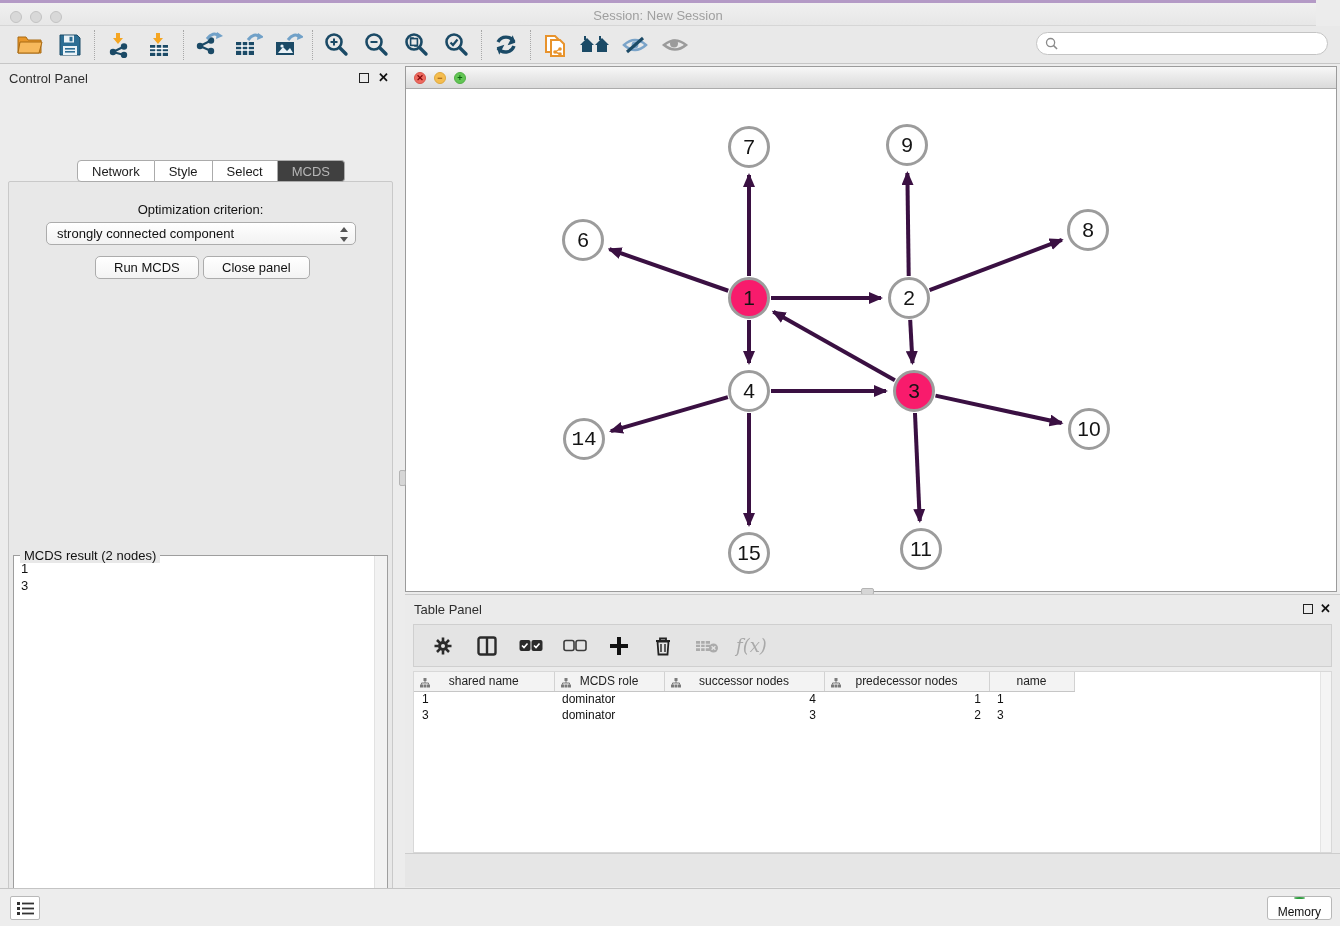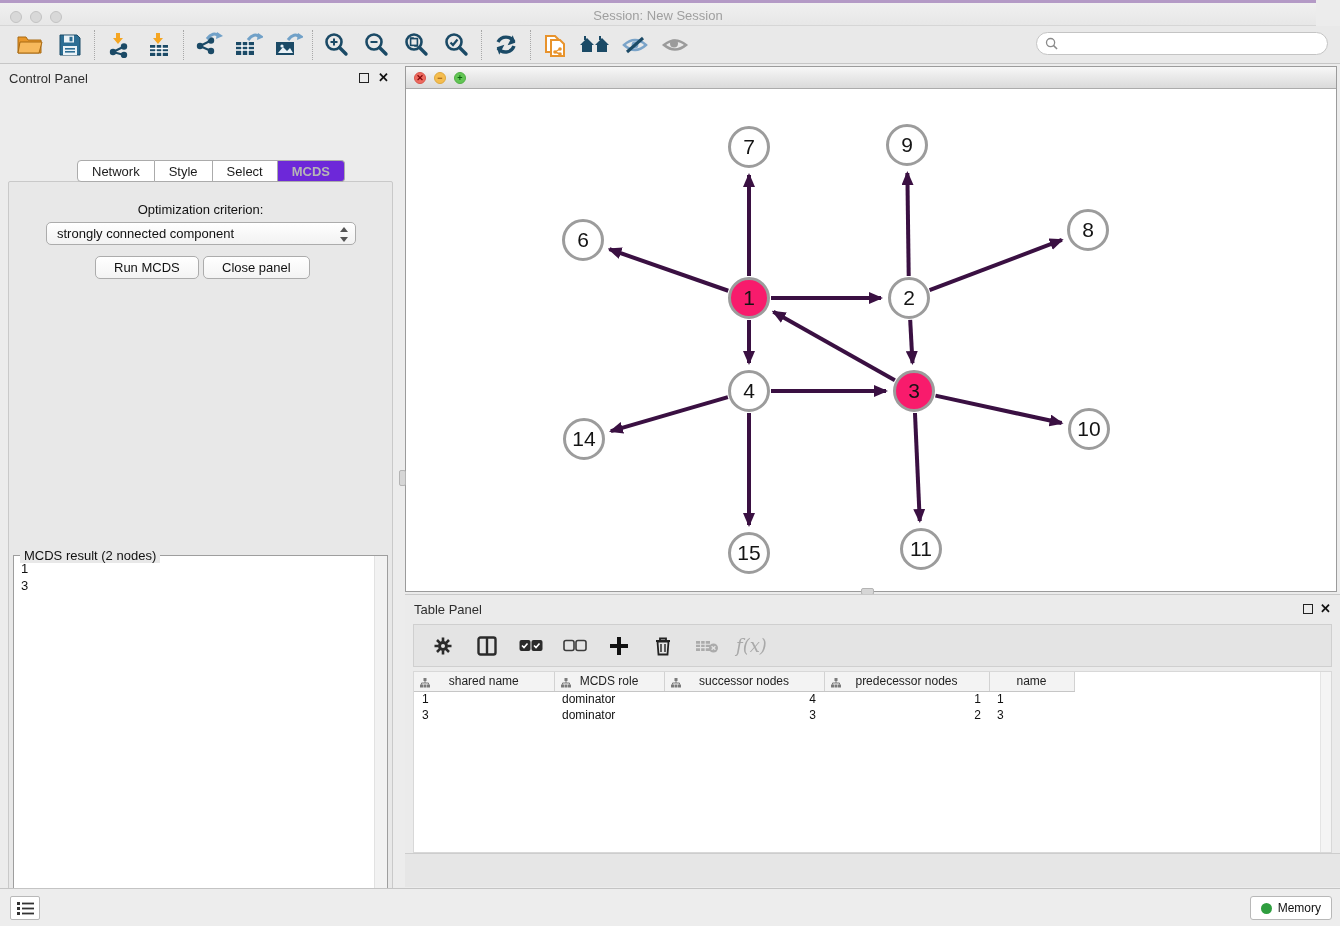--- a/index.html
+++ b/index.html
@@ -29,21 +29,21 @@
   .float-box { position:absolute; width:10px; height:10px; border:1.5px solid #222; top:9px; }
   .close-x { position:absolute; top:6px; font-size:13px; font-weight:bold; color:#111; }
   #cp-float { right:32px; } #cp-close { right:12px; }
 
   .tabbar { position:absolute; display:flex; z-index:3;align-items:flex-end; }
   #cp-tabs { left:77px; top:96px; }
   .tab { height:22px; padding:0 14px; display:flex; align-items:center; font-size:13px;
     background:#FFFFFF; border:1px solid #ABABAB; border-left:none; color:#1C1C1C; cursor:default; }
   .tab:first-child { border-left:1px solid #ABABAB; border-radius:4px 0 0 4px; }
   .tab:last-child { border-radius:0 4px 4px 0; }
-  .tab.active { background:#6d28d9; color:#B6B6B6;font-weight:bold; }
+  .tab.active { background:#404040; color:#B6B6B6; }
 
   #cp-body { position:absolute; left:8px; top:117px; width:385px; height:763px;
     background:#E8E8E8; border:1px solid #C9C9C9; border-radius:2px; }
   #opt-label { position:absolute; left:0; right:0; top:20px; text-align:center; font-size:13px; color:#111; }
   #criterion { position:absolute; left:37px; top:40px; width:310px; height:23px; background:linear-gradient(#FFF,#F2F2F2);
     border:1px solid #ACACAC; border-radius:5px; font-size:13px; color:#111; display:flex; align-items:center;
     padding-left:10px; cursor:default; }
   #criterion .spin { position:absolute; right:6px; top:3px; }
   .btn { position:absolute; height:23px; background:linear-gradient(#FFF,#F3F3F3); border:1px solid #ACACAC;
     border-radius:5px; font-size:13px; color:#111; padding:0 18px; cursor:default; font-family:"Liberation Sans",sans-serif; }
@@ -86,21 +86,21 @@
   #node-table th .hicon { position:absolute; left:6px; top:5px; }
   #node-table td { height:16px; padding:0 8px; color:#111; white-space:nowrap; }
   #node-table td.num { text-align:right; }
   #tp-tabstrip { position:absolute; left:0; right:0; top:258px; height:34px; background:#E6E6E6; border-top:1px solid #CDCDCD; }
 
   
   #status-bar { position:absolute; left:0; top:888px; width:1340px; height:38px; background:#EDEDED; border-top:1px solid #C4C4C4; }
   #list-btn { position:absolute; left:10px; top:7px; width:30px; height:24px; background:#fff; border:1px solid #B8B8B8;
     border-radius:2px; display:flex; align-items:center; justify-content:center; cursor:default; }
   #memory-btn { position:absolute; right:8px; top:7px; height:24px; background:#fff; border:1px solid #B8B8B8;
-    border-radius:3px; display:flex; align-items:center; gap:6px; padding:0 10px; font-size:12px; color:#111; cursor:default; }
+    border-radius:3px; display:flex; align-items:center; gap:6px; padding:0 10px; font-size:12px; color:#111; cursor:default;flex-direction:column; }
   #memory-dot { width:11px; height:11px; border-radius:50%; background:#2F9E3F; }
 </style>
 </head>
 <body>
 
 <div id="titlebar">
   <span class="traffic grey" style="left:10px"></span>
   <span class="traffic grey" style="left:30px"></span>
   <span class="traffic grey" style="left:50px"></span>
   <div class="title">Session: New Session</div>
@@ -312,21 +312,21 @@
     </svg>
     <div id="nodes">
         <div class="gnode" style="left: 322px; top: 37px;">7</div>
         <div class="gnode" style="left: 480px; top: 35px;">9</div>
         <div class="gnode" style="left: 156px; top: 130px;">6</div>
         <div class="gnode" style="left: 661px; top: 120px;">8</div>
         <div class="gnode selected" style="left: 322px; top: 188px;">1</div>
         <div class="gnode" style="left: 482px; top: 188px;">2</div>
         <div class="gnode" style="left: 322px; top: 281px;">4</div>
         <div class="gnode selected" style="left: 487px; top: 281px;">3</div>
-        <div class="gnode" style="left: 157px; top: 329px;">14</div>
+        <div class="gnode" style="left: 157px; top: 329px; font-family: Liberation Mono, monospace;">14</div>
         <div class="gnode" style="left: 662px; top: 319px;">10</div>
         <div class="gnode" style="left: 322px; top: 443px;">15</div>
         <div class="gnode" style="left: 494px; top: 439px;">11</div>
       </div>
   </div>
 </div>
 <div class="split-h" style="left:399px; top:470px; width:7px; height:16px;"></div>
 <div class="split-h" style="left:861px; top:588px; width:13px; height:7px;"></div>
 
 <div id="table-panel">

